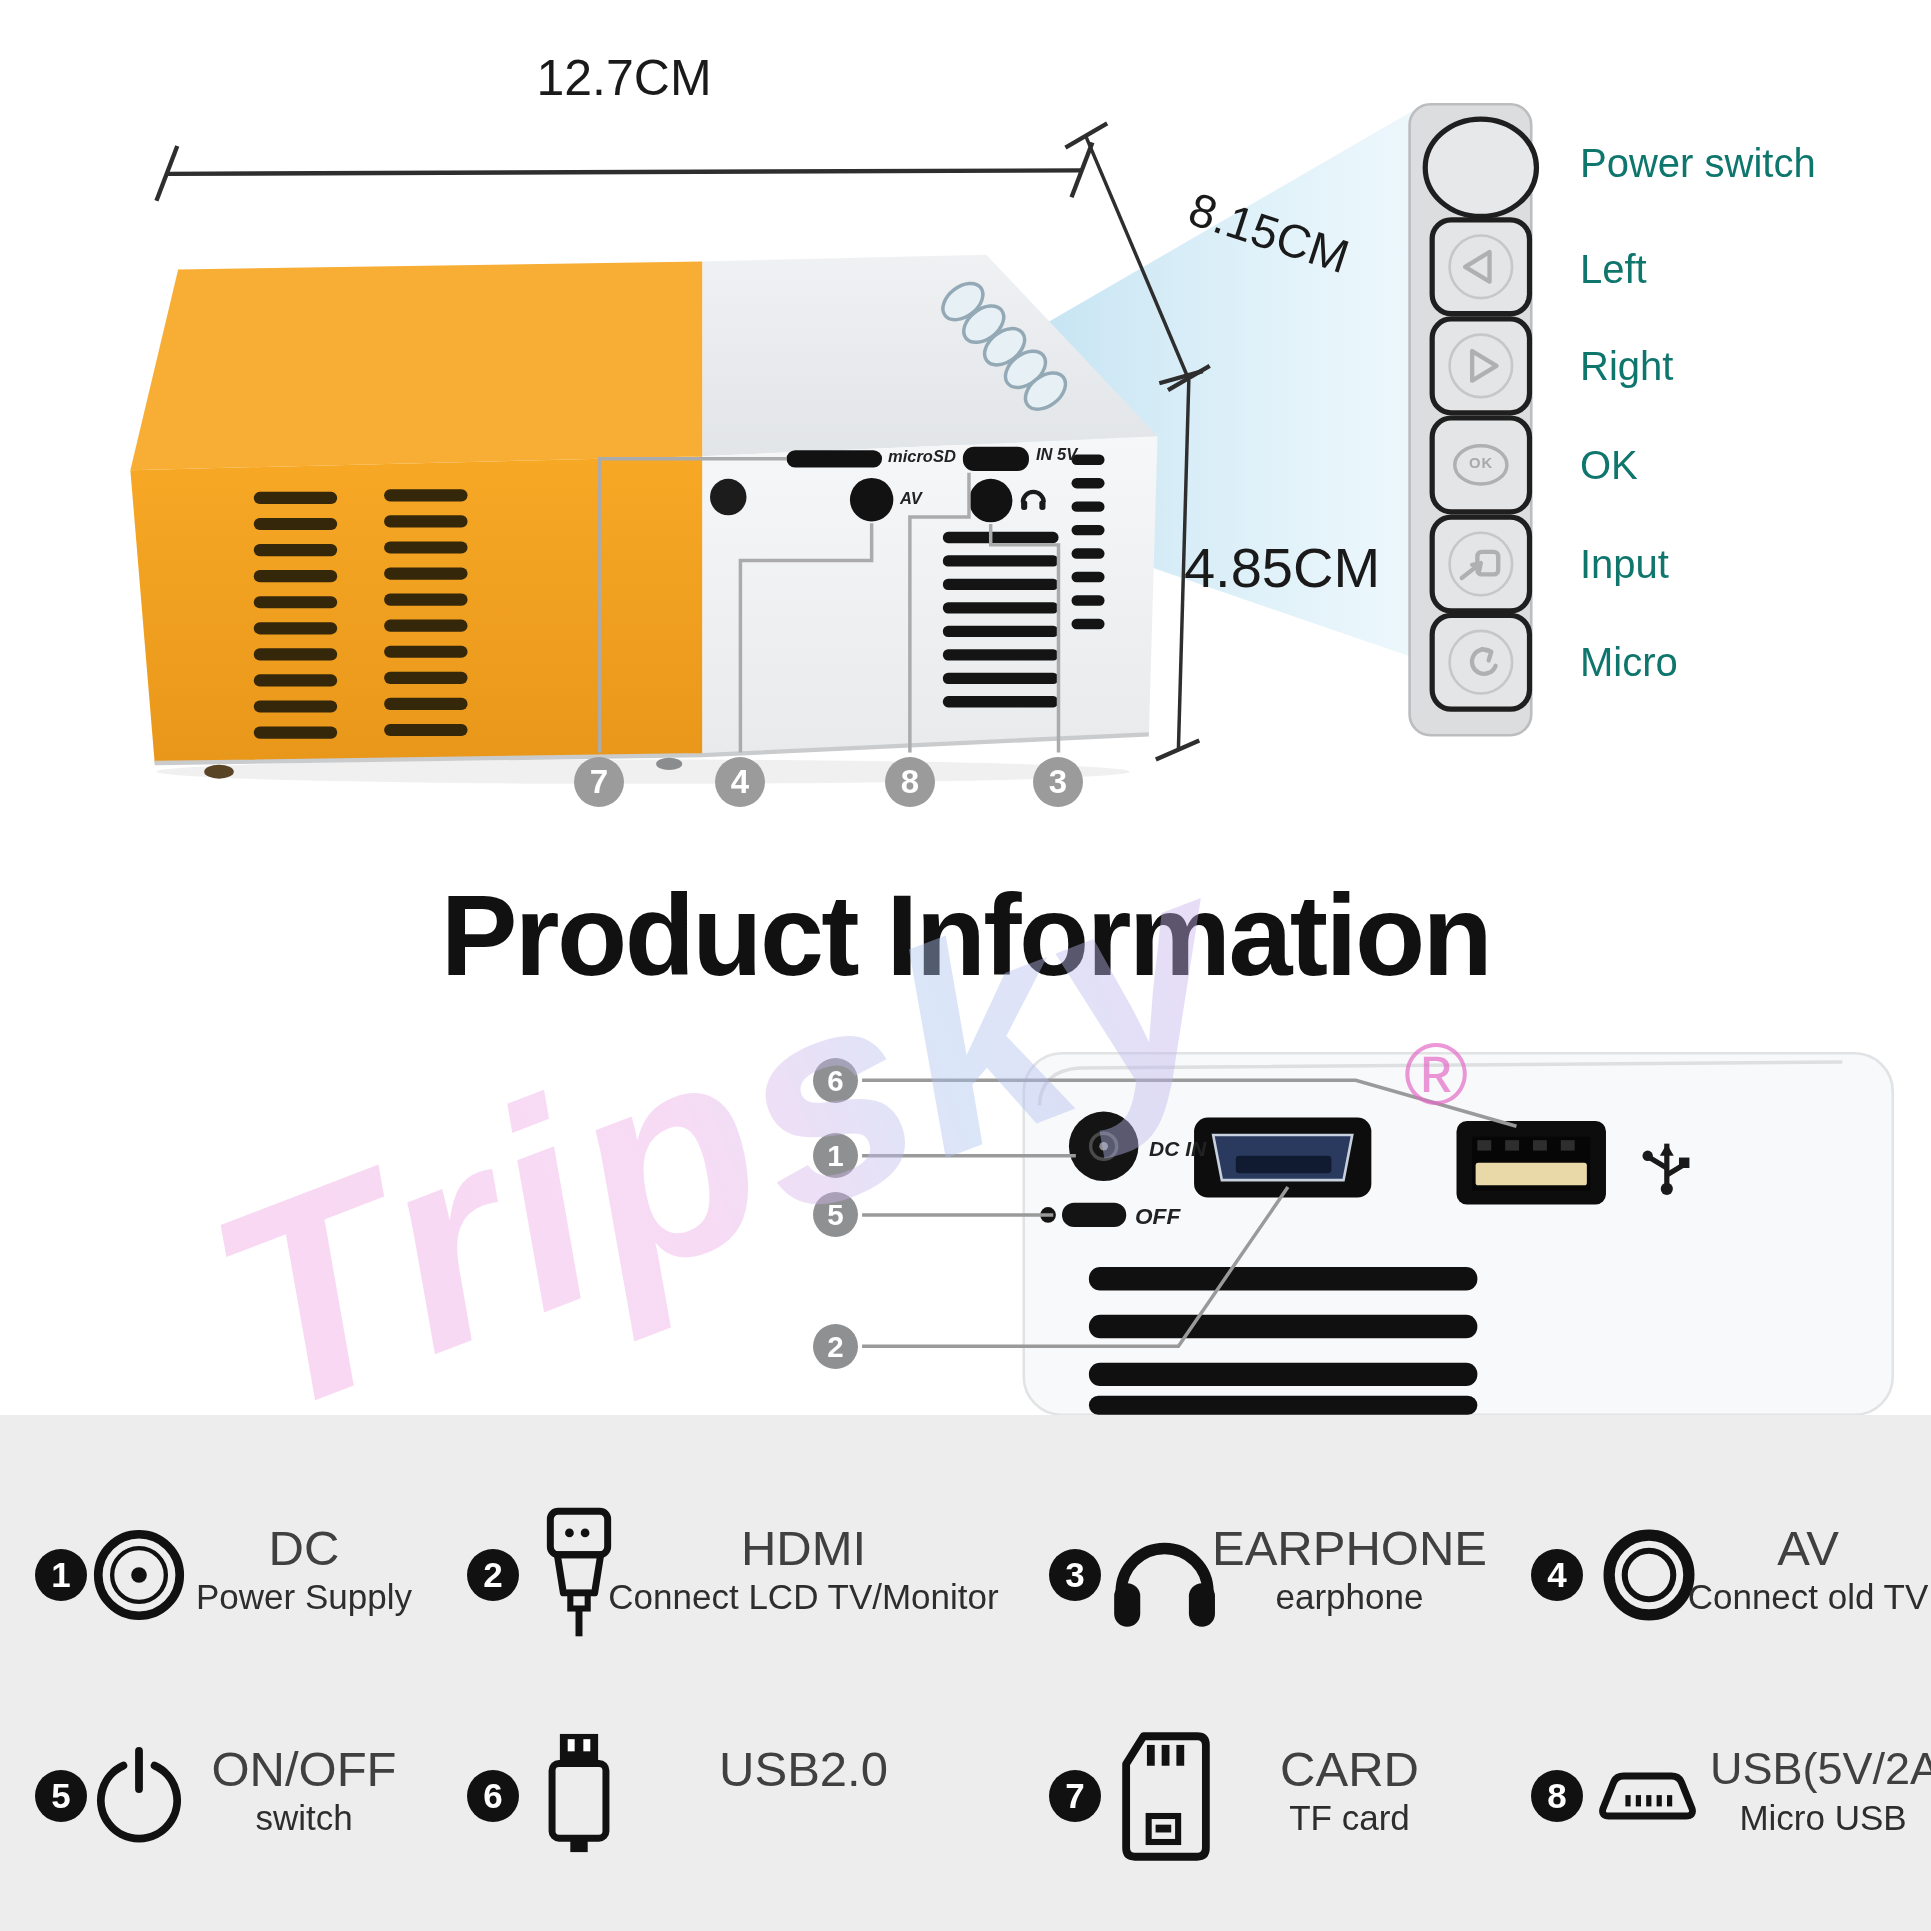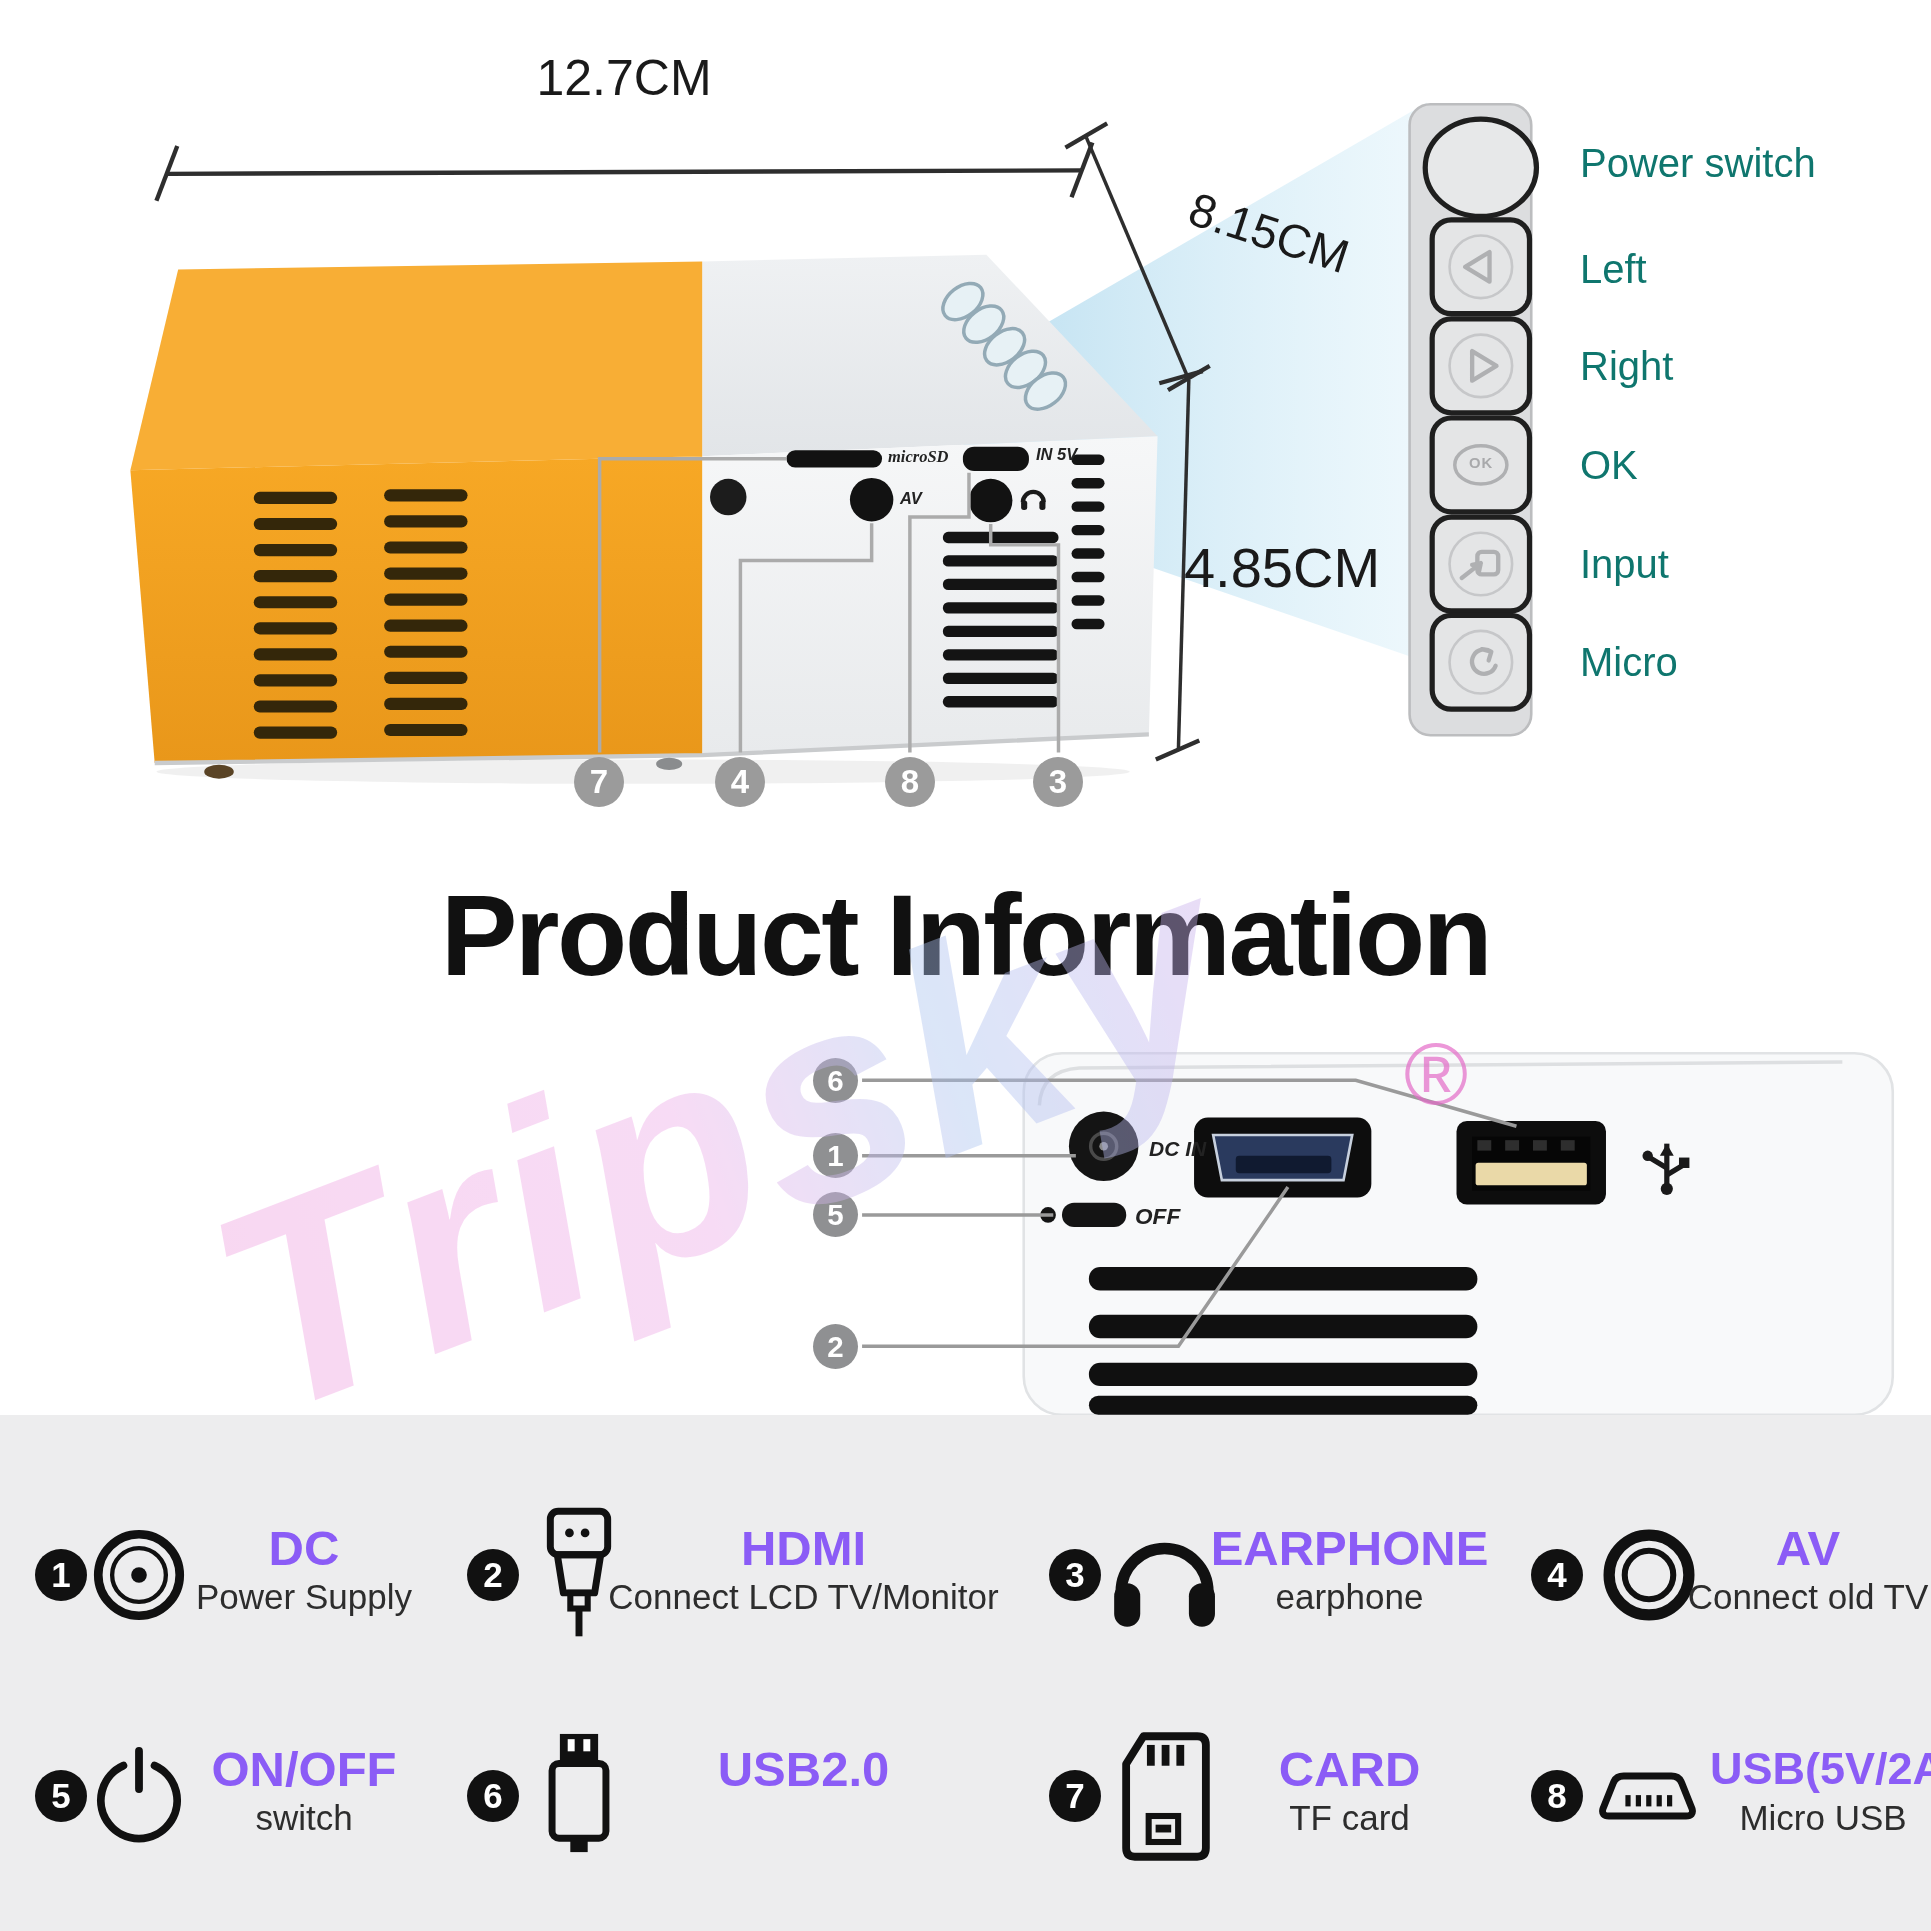--- a/index.html
+++ b/index.html
@@ -23,21 +23,21 @@
       background:linear-gradient(90deg,#f0a2e0 0%,#eeace8 35%,#aac4f0 55%,#c4b2ee 72%,#f0a2e0 100%);
       -webkit-background-clip:text;background-clip:text;color:transparent;opacity:.42;}
   .rmark{position:absolute;left:1404px;top:1024px;z-index:5;font-size:87px;color:#e46cc8;opacity:.7;}
   .okg{position:absolute;left:1460px;top:455px;width:42px;text-align:center;z-index:3;
       font-size:14.8px;font-weight:700;letter-spacing:0.9px;color:#a8a9ab;}
   .legend-item{position:absolute;z-index:4;height:122px;}
   .num{position:absolute;width:52px;height:52px;border-radius:50%;background:#111;
       color:#fff;font-size:35px;font-weight:700;text-align:center;line-height:52px;top:35px;}
   .licon{position:absolute;top:0;height:122px;display:flex;align-items:center;justify-content:center;}
   .ltext{position:absolute;top:7px;text-align:center;}
-  .llabel{font-size:49px;font-weight:700;color:#8b5cf6;line-height:54px;white-space:nowrap;}
+  .llabel{font-size:49px;font-weight:400;color:#404040;line-height:54px;white-space:nowrap;}
   .lsub{font-size:35px;color:#2d2d2d;line-height:43px;white-space:nowrap;}
 </style>
 </head>
 <body>
 
 <div class="page">
 
   <svg class="art" width="1931" height="1931" viewBox="0 0 2222 2222">
     <defs>
       <linearGradient id="beamG" x1="0" y1="0" x2="1" y2="0">
@@ -245,21 +245,21 @@
       </g>
     </g>
   </svg>
 
   <div class="band"></div>
 
   <div class="txt dim" style="left:485px;top:49px;width:278px;">12.7CM</div>
   <div class="txt dim" style="left:1156px;top:205px;width:226px;font-size:47px;transform:rotate(18deg);">8.15CM</div>
   <div class="txt dim" style="left:1169px;top:535px;width:226px;font-size:56px;">4.85CM</div>
 
-  <div class="txt tiny" style="left:888px;top:447px;font-family:Liberation Serif, serif;">microSD</div>
+  <div class="txt tiny" style="left:888px;top:447px;">microSD</div>
   <div class="txt tiny" style="left:900px;top:489px;">AV</div>
   <div class="txt tiny" style="left:1036px;top:445px;">IN 5V</div>
 
   <div class="txt panel-label" style="left:1580px;top:141px;">Power switch</div>
   <div class="txt panel-label" style="left:1580px;top:247px;">Left</div>
   <div class="txt panel-label" style="left:1580px;top:344px;">Right</div>
   <div class="txt panel-label" style="left:1580px;top:443px;">OK</div>
   <div class="txt panel-label" style="left:1580px;top:542px;">Input</div>
   <div class="txt panel-label" style="left:1580px;top:640px;">Micro</div>
   <div class="okg">OK</div>

